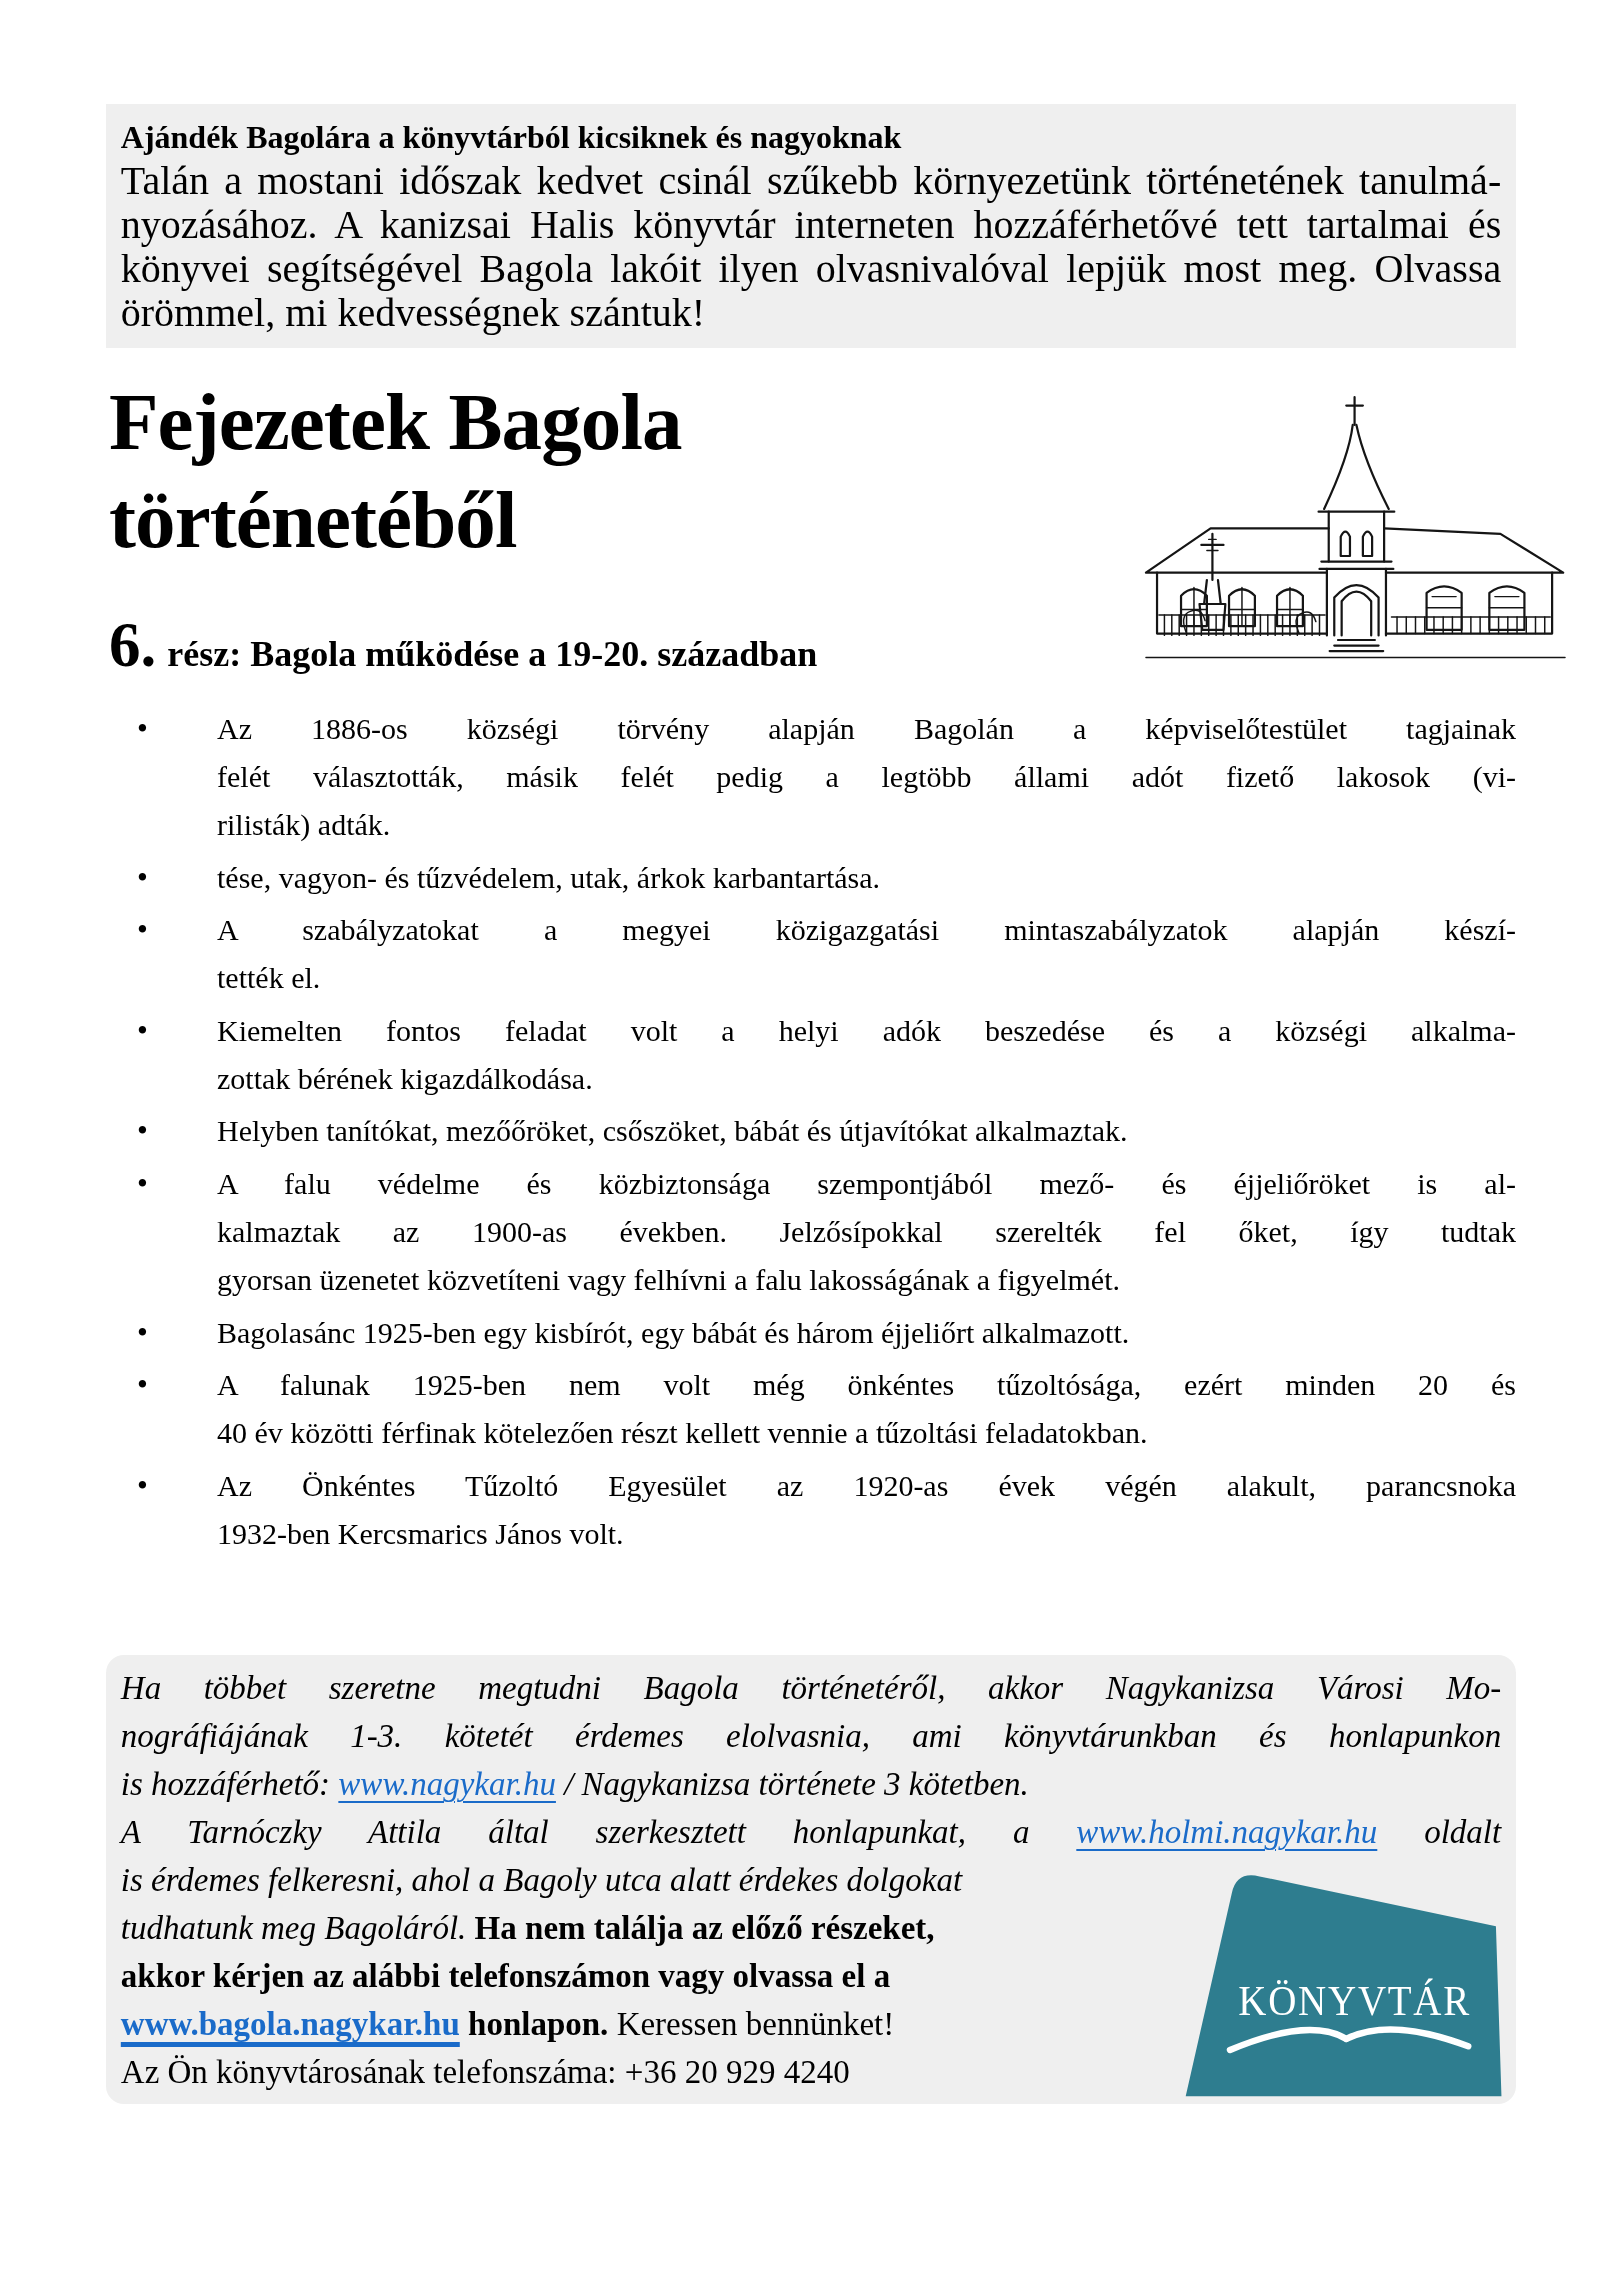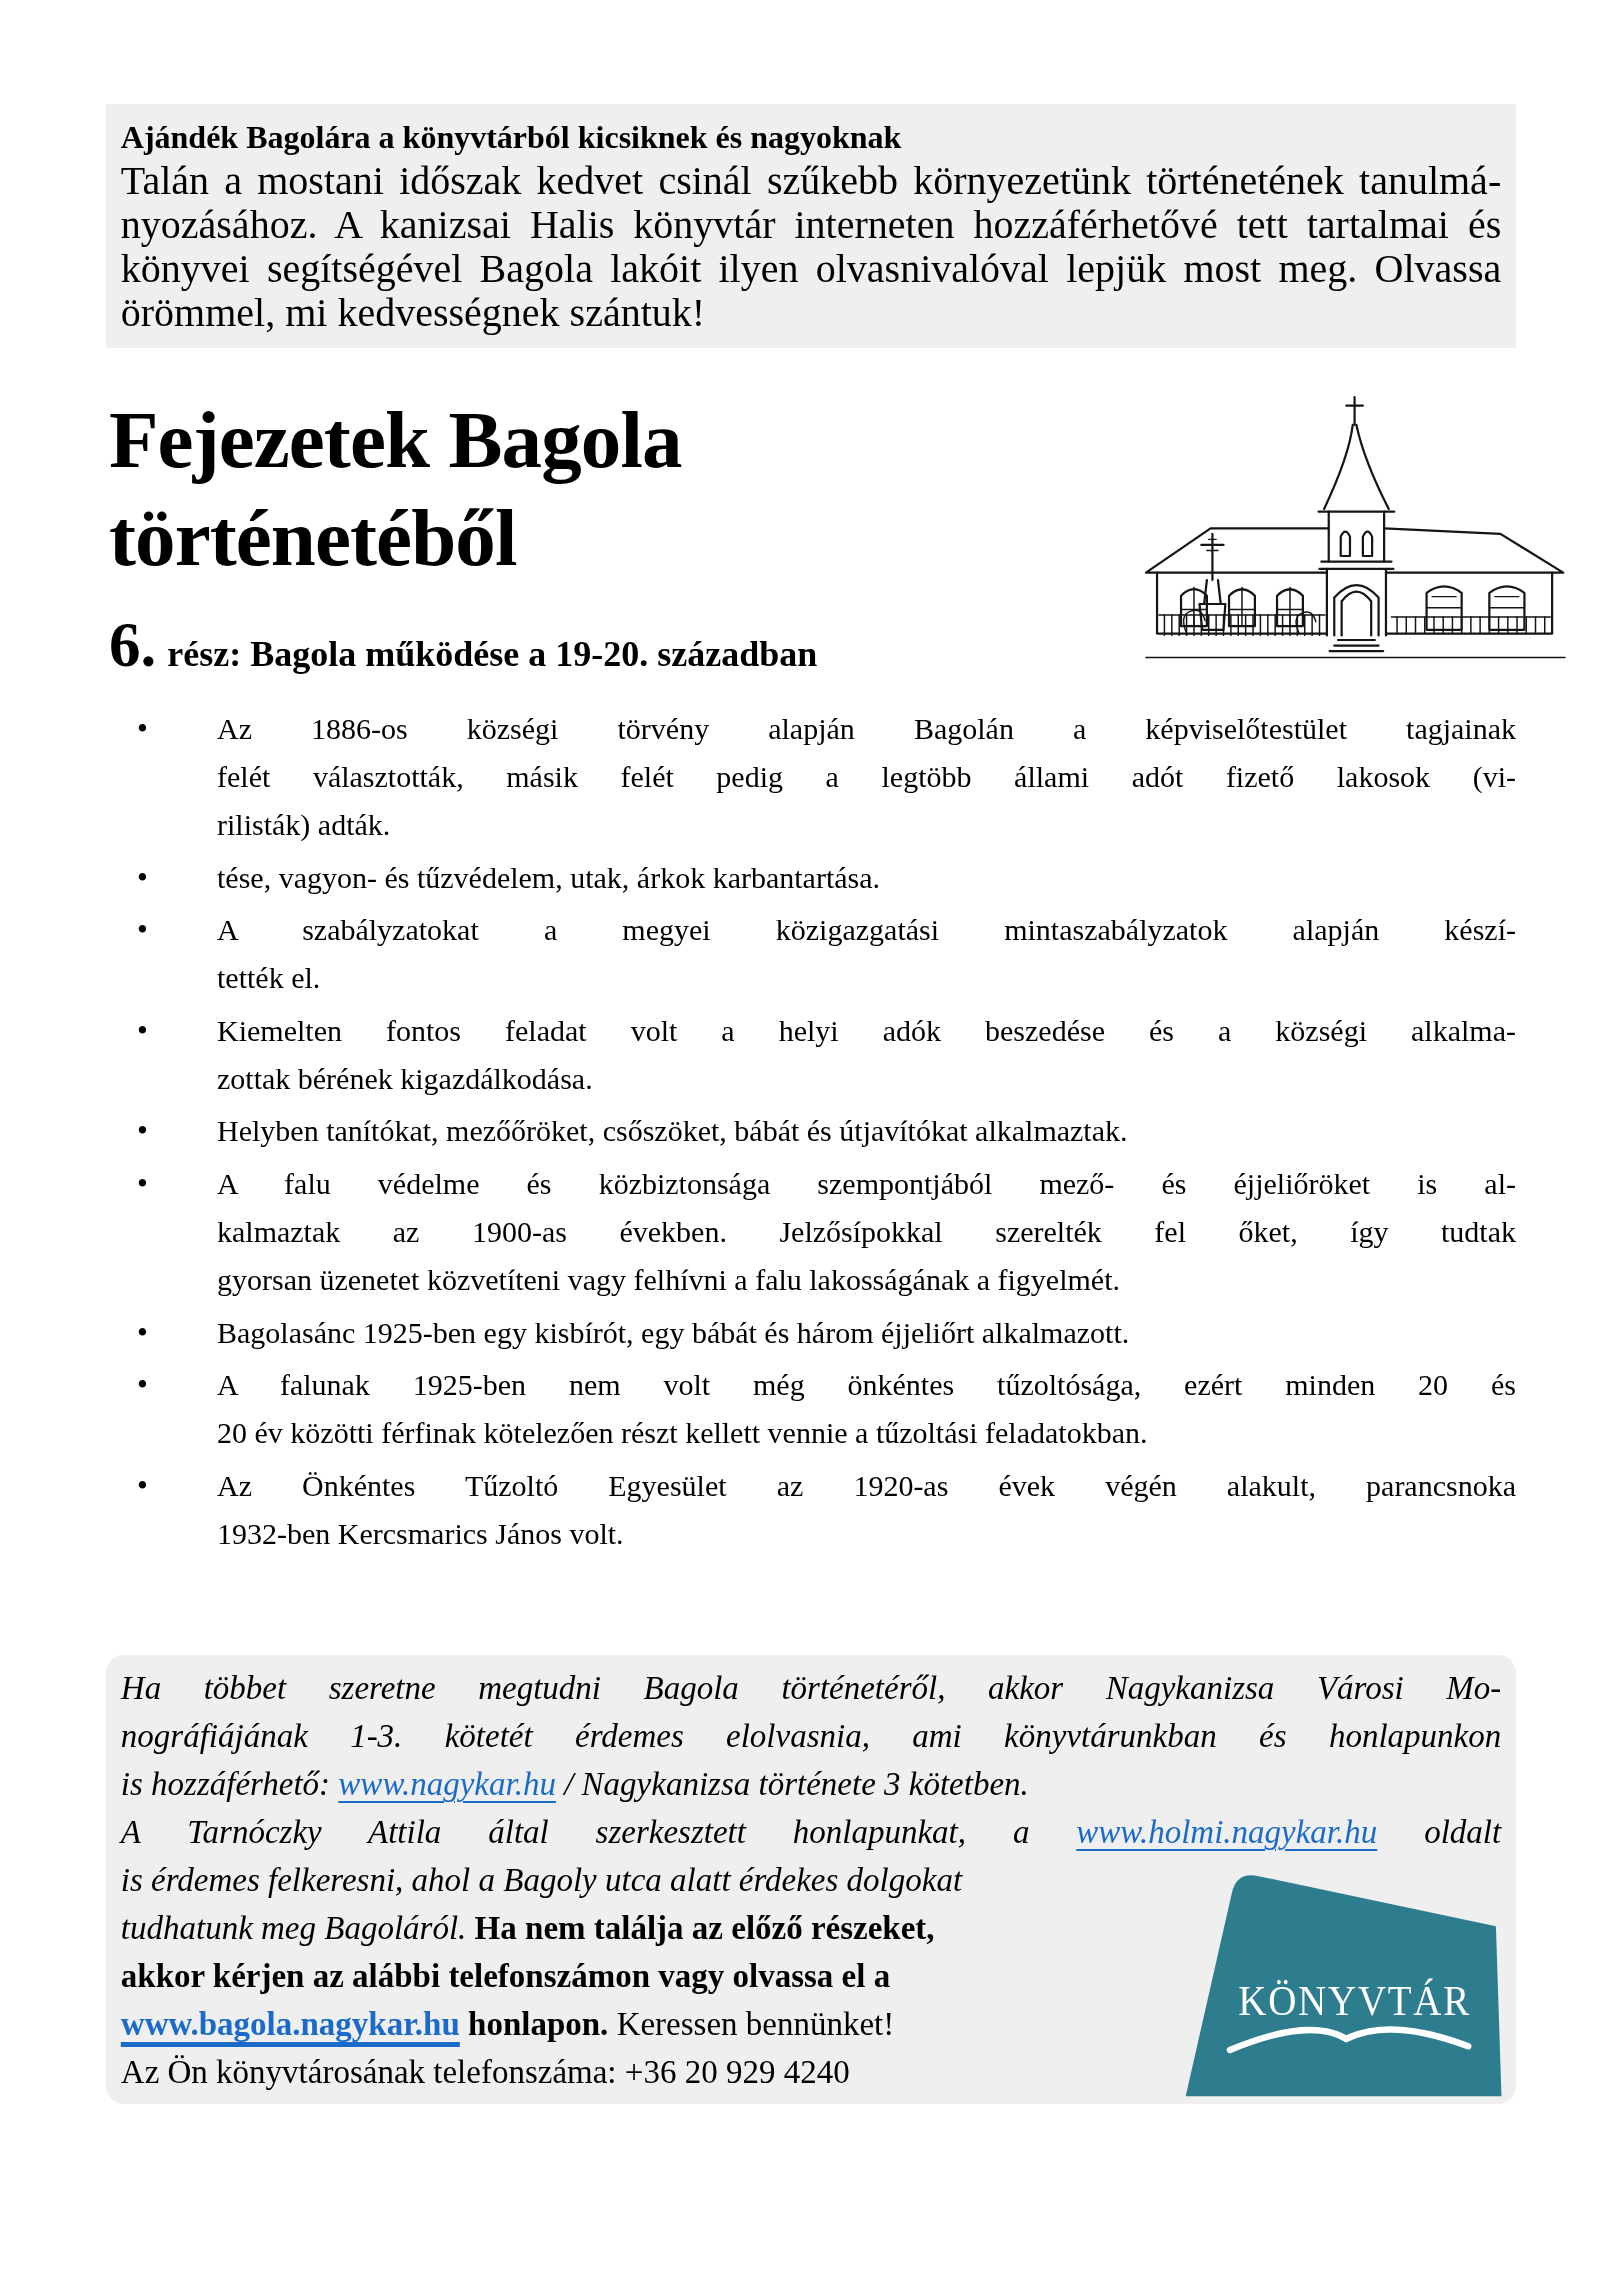--- a/index.html
+++ b/index.html
@@ -20,21 +20,21 @@
     padding:11px 14.8px 13px 14.8px;
   }
   .intro{top:104px;}
   .intro-heading{
     font-weight:bold;font-size:32px;line-height:44px;
   }
   .intro .t-line{font-size:40px;line-height:44px;text-align:justify;text-align-last:justify;}
   .intro .t-line:last-child{text-align-last:left;}
 
   .main-title{
-    position:absolute;left:109px;top:391px;margin:0;
+    position:absolute;left:109px;top:373px;margin:0;
     font-size:81px;line-height:98px;font-weight:bold;
     letter-spacing:-0.9px;
   }
   .church{position:absolute;left:1133px;top:388px;width:445px;height:288px;}
   .church path{stroke:#151515;fill:none;stroke-width:2.4;stroke-linecap:round;stroke-linejoin:round;}
   .church .thin{stroke-width:1.6;}
 
   .part-heading{position:absolute;left:109px;top:609px;white-space:nowrap;}
   .part-number{font-size:63px;font-weight:bold;}
   .part-label{font-size:36px;font-weight:bold;margin-left:11px;}
@@ -174,21 +174,21 @@
         <div class="t-line">kalmaztak az 1900-as években. Jelzősípokkal szerelték fel őket, így tudtak</div>
         <div class="t-line">gyorsan üzenetet közvetíteni vagy felhívni a falu lakosságának a figyelmét.</div>
       </li>
       <li class="fact">
         <span class="bullet">•</span>
         <div class="t-line">Bagolasánc 1925-ben egy kisbírót, egy bábát és három éjjeliőrt alkalmazott.</div>
       </li>
       <li class="fact">
         <span class="bullet">•</span>
         <div class="t-line">A falunak 1925-ben nem volt még önkéntes tűzoltósága, ezért minden 20 és</div>
-        <div class="t-line">20 év közötti férfinak kötelezően részt kellett vennie a tűzoltási feladatokban.</div>
+        <div class="t-line">40 év közötti férfinak kötelezően részt kellett vennie a tűzoltási feladatokban.</div>
       </li>
       <li class="fact">
         <span class="bullet">•</span>
         <div class="t-line">Az Önkéntes Tűzoltó Egyesület az 1920-as évek végén alakult, parancsnoka</div>
         <div class="t-line">1932-ben Kercsmarics János volt.</div>
       </li>
     </ul>
 
   <section class="gray-box footer-box">
     <div id="footer-lines">

